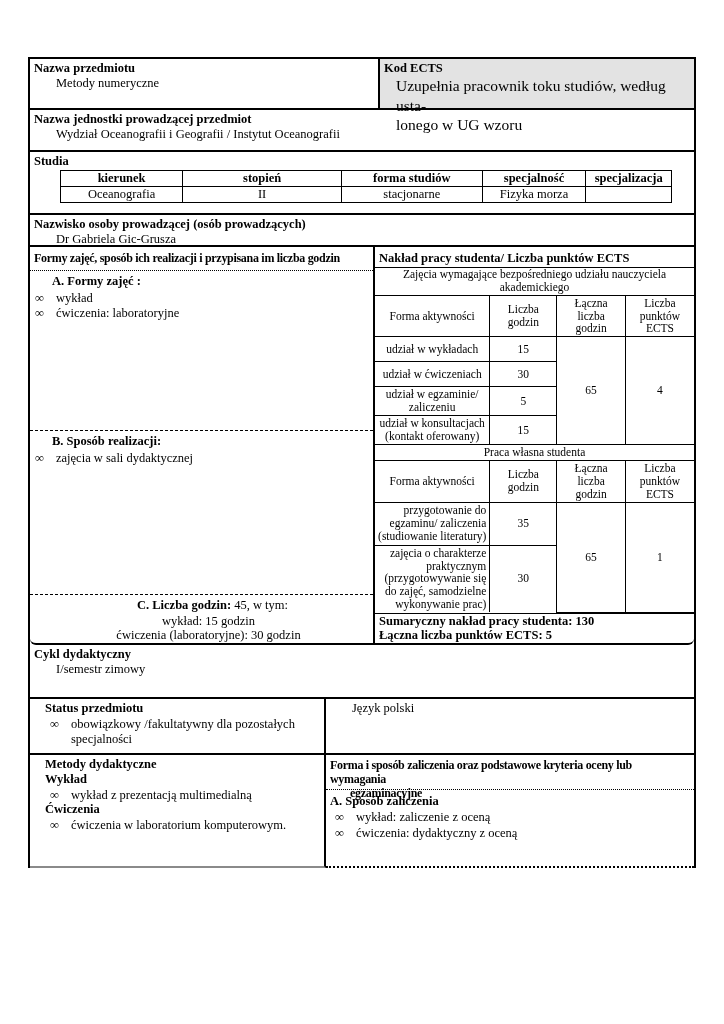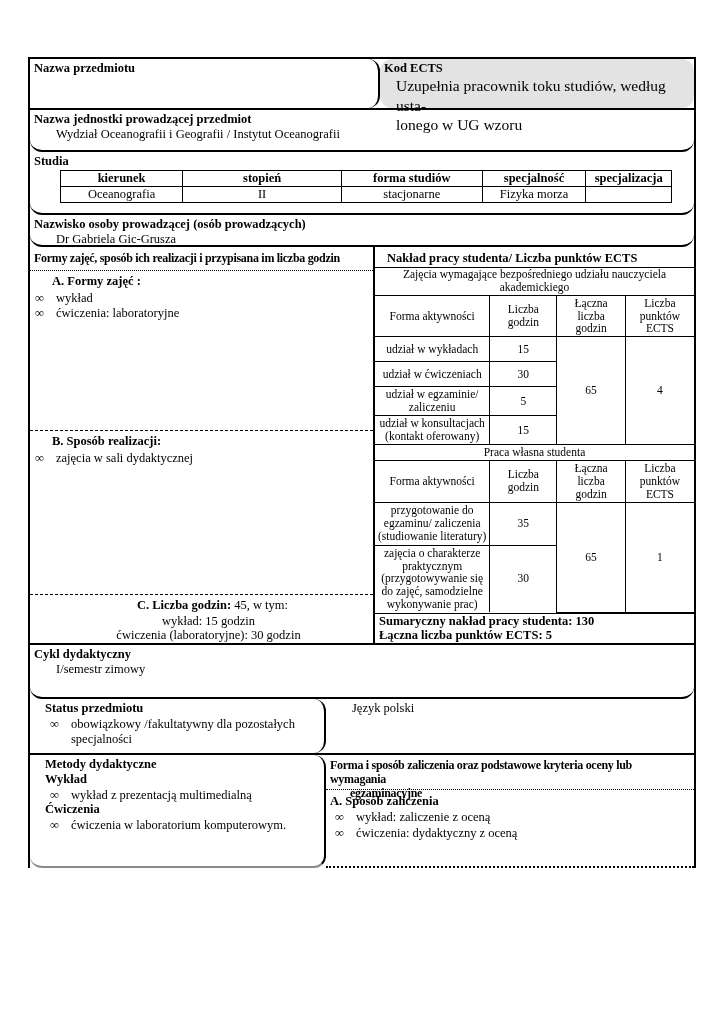--- a/index.html
+++ b/index.html
@@ -3,21 +3,21 @@
 <meta charset="utf-8">
 <style>
   * { box-sizing: border-box; margin: 0; padding: 0; }
   html,body { width:724px; height:1024px; background:#fff; font-family:"Liberation Serif","DejaVu Serif",serif; color:#000; }
   .doc { position:absolute; left:28px; top:57px; width:668px; height:811px;
          border:2px solid #000; border-bottom:none; display:flex; flex-direction:column;
          font-size:12.5px; line-height:1.18; }
   .row { border-bottom:2px solid #000; }
   .b { font-weight:bold; }
   .ind { padding-left:22px; }
-  .pad { padding:2px 4px 0 4px;border-radius:12px; }
+  .pad { padding:2px 4px 0 4px; }
   .tight { font-size:12px; letter-spacing:-0.3px; }
 
   
   .r1 { height:51px; display:flex; }
   .r1-left { width:350px; border-right:2px solid #000; }
   .r1-right { flex:1; background:#e3e3e3; }
   .kod-text { font-size:15.5px; line-height:1.28; padding-left:12px; }
 
   
   .r2 { height:42px; }
@@ -25,43 +25,43 @@
   
   .r3 { height:63px; }
   .studia-table { border-collapse:collapse; width:612px; margin:1px 0 0 26px; table-layout:fixed;padding-left:36px; }
   .studia-table td { border:1px solid #000; text-align:center; height:16px; padding:0 2px; overflow:hidden; }
   .c1{width:20%}.c2{width:26%}.c3{width:23%}.c4{width:17%}.c5{width:14%}
 
   
   .r4 { height:32px; }
 
   
-  .r5 { height:398px; display:flex; }
+  .r5 { height:398px; display:flex;border-radius:6px; }
   .r5-left { width:345px; border-right:2px solid #000; display:flex; flex-direction:column; }
   .r5-right { flex:1; display:flex; flex-direction:column; }
   .fz-header { height:24px; border-bottom:1px dotted #000; padding:4px 4px 0 4px; font-weight:bold; }
   .sec-a { height:161px; border-bottom:1px dashed #000; }
   .sec-b { height:165px; border-bottom:1px dashed #000; }
   .sec-c { flex:1;text-align:center; }
   .sec-title { padding:3px 0 1px 22px; font-weight:bold; }
   .c-line { padding-left:14px; }
   .bullet { display:flex; padding-left:5px; margin-top:1px; }
   .inf { width:21px; flex:none; }
   .bt { flex:1; }
 
-  .wl-header { height:24px; border-bottom:1px solid #000; padding:4px 4px 0 12px; font-weight:bold; }
+  .wl-header { height:24px; border-bottom:1px solid #000; padding:4px 4px 0 4px; font-weight:bold; }
   .wl-sub { height:31px; border-bottom:1px solid #000; text-align:center; font-size:11.5px;
             display:flex; align-items:center; justify-content:center; padding:0 18px; }
   .wl-table { border-collapse:collapse; width:100%; font-size:11.5px; table-layout:fixed; }
   .wl-table td { border:1px solid #000; text-align:center; vertical-align:middle; padding:1px 3px; line-height:1.12; }
   .wl-table td:first-child { border-left:none; }
   .wl-table td.edge { border-right:none; }
   .wl-table tr.top td { border-top:none; }
   .wl-table tr.last td { border-bottom:none; }
-  .wl-table td.la { text-align:center; }
+  .wl-table td.la { text-align:right; }
   .wc1{width:36%}.wc2{width:21%}.wc3{width:21.5%}.wc4{width:21.5%}
   .wl-summary { flex:1; border-top:1px solid #000; padding:0 4px 0 4px; font-weight:bold; }
 
   
   .r6 { height:54px; }
 
   
   .r7 { height:56px; display:flex; }
   .r8 { height:113px; display:flex; }
   .cell-l { width:296px; border-right:2px solid #000;padding-left:15px; }
@@ -73,20 +73,21 @@
   .blockline { display:block; }
 </style>
 </head>
 <body>
 
 <div class="doc">
 
   <div class="row r1">
     <div class="r1-left pad">
       <div class="b">Nazwa przedmiotu</div>
+      <div class="ind">Metody numeryczne</div>
     </div>
     <div class="r1-right pad">
       <div class="b">Kod ECTS</div>
       <div class="kod-text">
         <span class="blockline">Uzupełnia pracownik toku studiów, według usta-</span>
         <span class="blockline">lonego w UG wzoru</span>
       </div>
     </div>
   </div>
 

